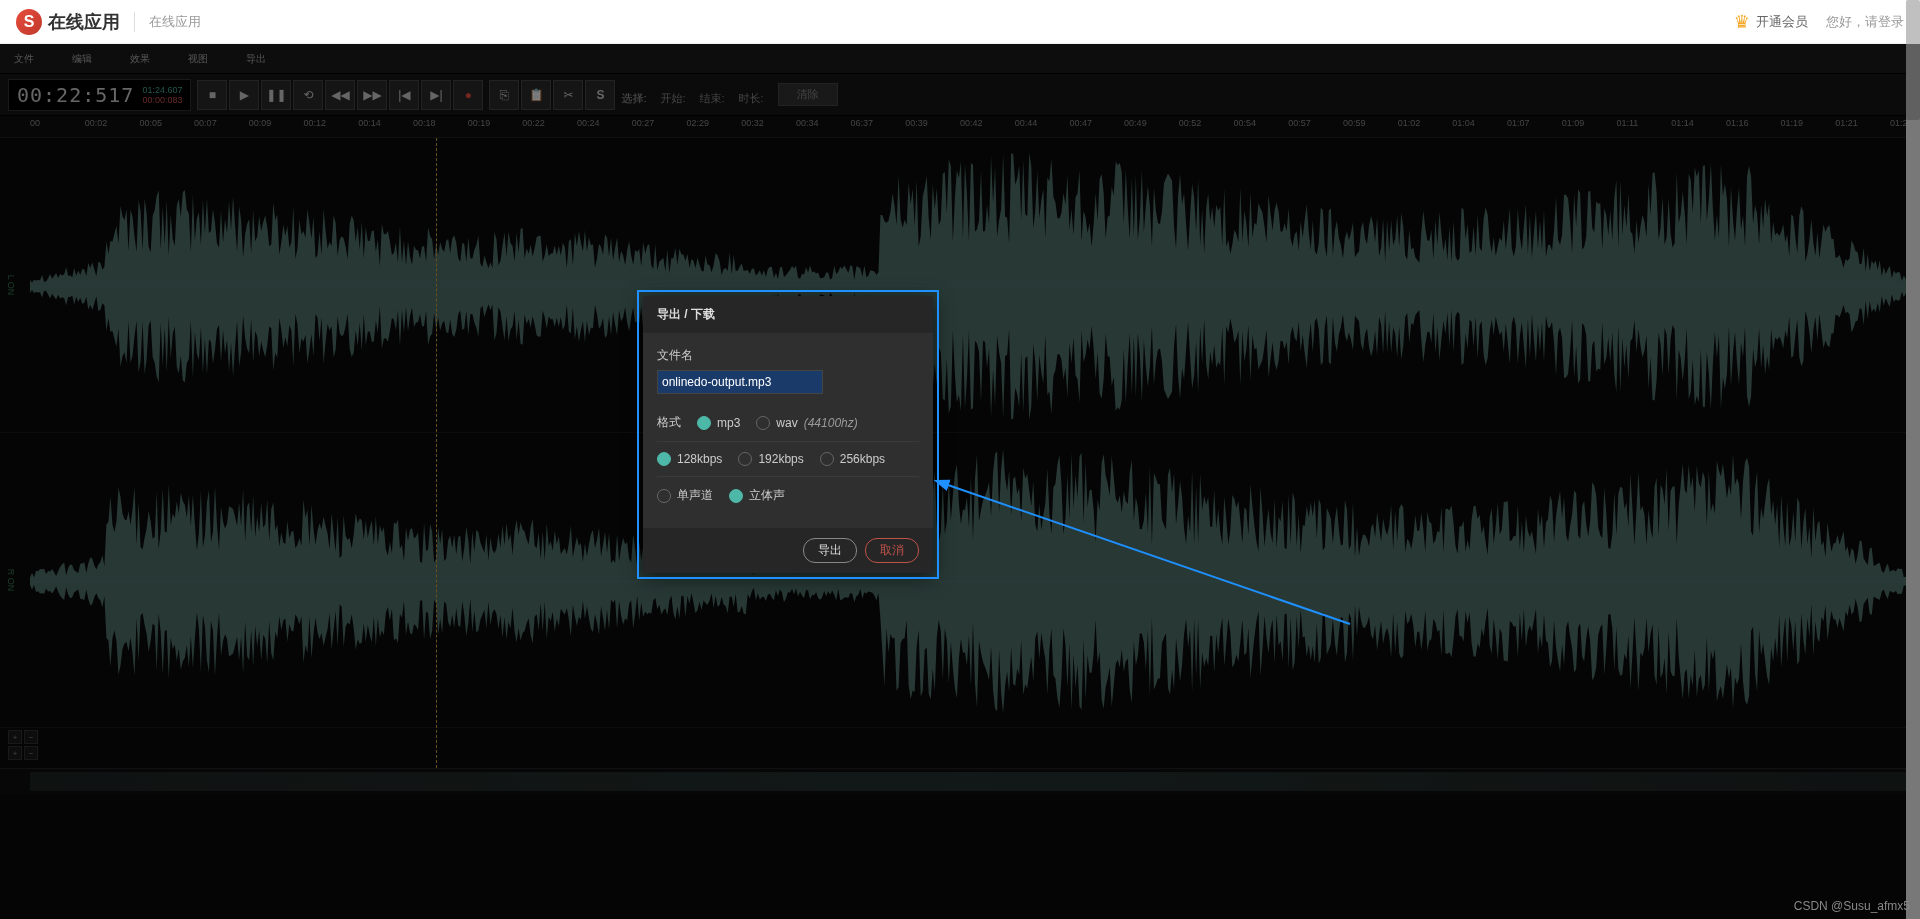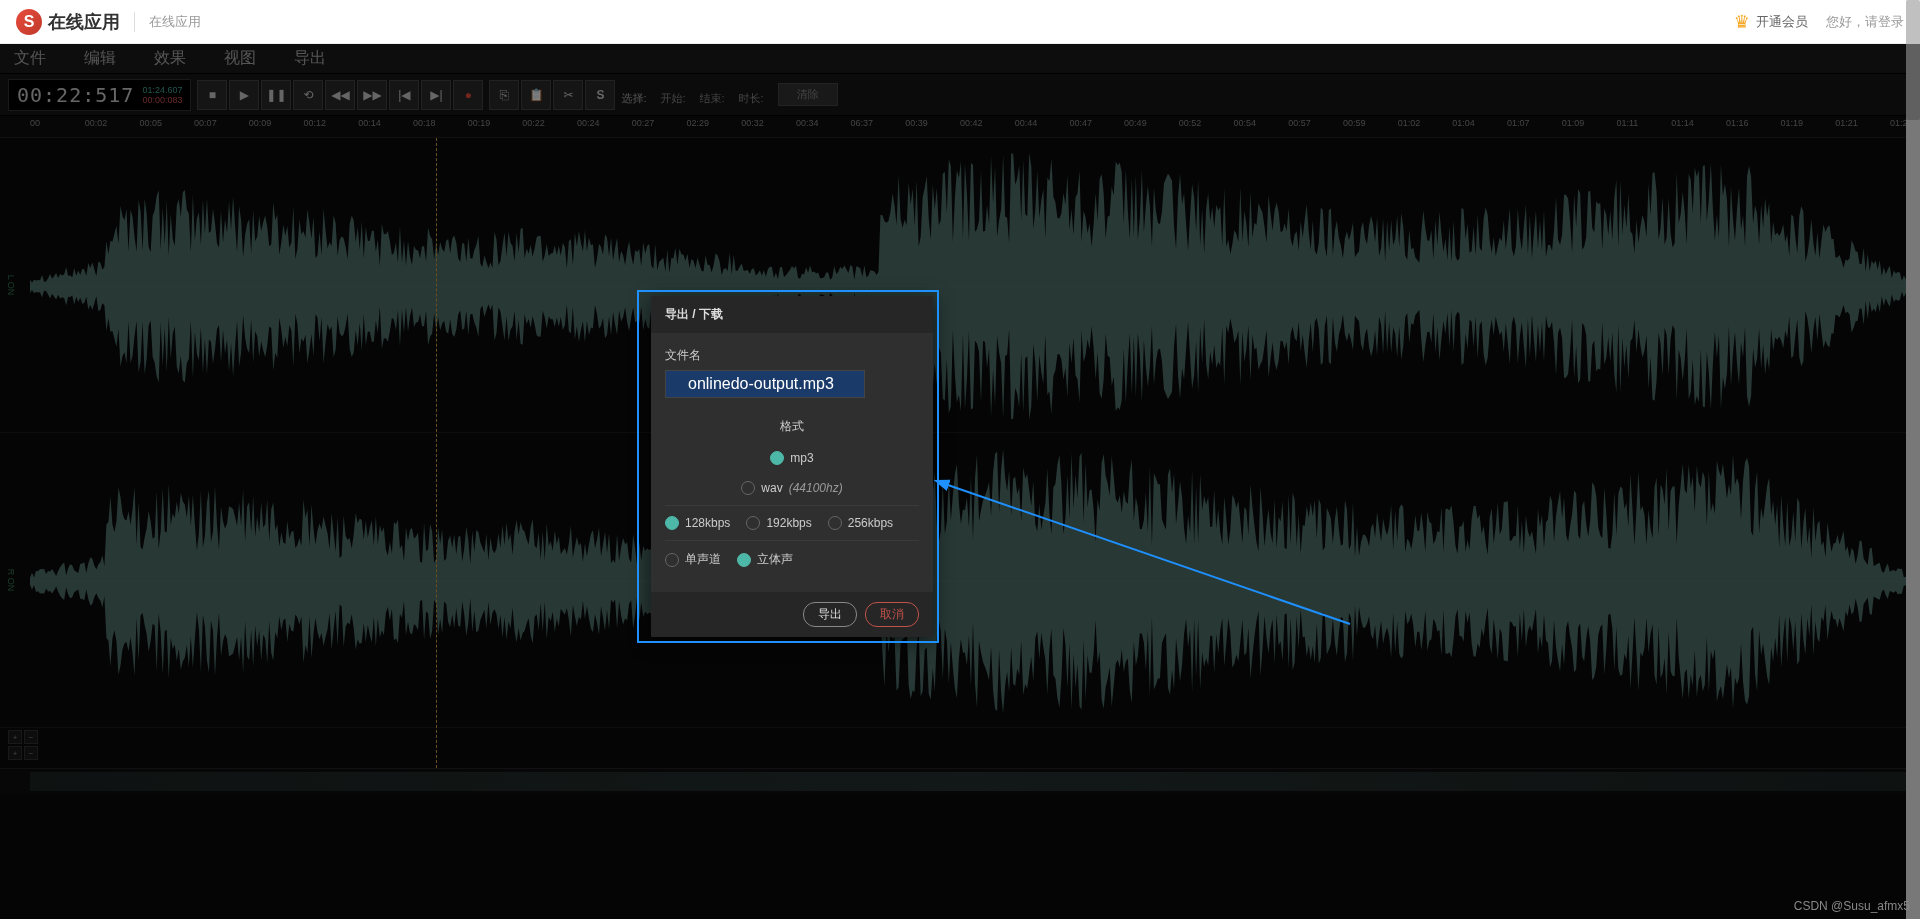--- a/index.html
+++ b/index.html
@@ -16,21 +16,21 @@
 .vip { display: flex; align-items: center; gap: 6px; color: #666; font-size: 13px; cursor: pointer; }
 .vip-icon { color: #f5a623; font-size: 18px; }
 .login-text { color: #999; font-size: 13px; cursor: pointer; }
 
 
 .app { background: #0a0a0a; height: 875px; position: relative; }
 .dim-overlay { position: absolute; inset: 0; background: rgba(0,0,0,0.5); z-index: 5; pointer-events: none; }
 
 
 .menu-bar { height: 30px; background: #1a1a1a; display: flex; align-items: center; padding: 0 14px; gap: 38px; border-bottom: 1px solid #000; }
-.menu-item { color: #aaa; font-size: 16px; cursor: pointer; }
+.menu-item { color: #aaa; font-size: 10px; cursor: pointer; }
 
 
 .toolbar { height: 42px; background: #161616; display: flex; align-items: center; padding: 0 8px; gap: 6px; border-bottom: 1px solid #000; }
 .time-display { background: #000; border: 1px solid #333; padding: 3px 8px; display: flex; align-items: center; gap: 8px; }
 .time-main { color: #ccc; font-family: monospace; font-size: 20px; letter-spacing: 1px; }
 .time-sub { display: flex; flex-direction: column; font-size: 9px; font-family: monospace; }
 .time-total { color: #4a9; }
 .time-elapsed { color: #c55; }
 .btn-group { display: flex; gap: 2px; }
 .tb-btn { width: 30px; height: 30px; background: #2a2a2a; border: 1px solid #444; display: flex; align-items: center; justify-content: center; color: #ccc; cursor: pointer; font-size: 12px; }
@@ -57,28 +57,28 @@
 .footer-tracks { height: 36px; background: #0a0a0a; padding: 2px 8px; display: flex; flex-direction: column; gap: 2px; }
 .track-toggle { display: flex; gap: 2px; }
 .tiny-box { width: 14px; height: 14px; border: 1px solid #333; background: #1a1a1a; font-size: 8px; color: #888; display: flex; align-items: center; justify-content: center; }
 
 
 .db-scale { height: 30px; background: #0a0a0a; border-top: 1px solid #1a1a1a; display: flex; align-items: center; padding: 0 10px; justify-content: space-between; font-size: 10px; color: #666; }
 
 
 .dialog-wrap { position: absolute; left: 643px; top: 252px; width: 290px; z-index: 10; }
 .dialog-highlight { position: absolute; left: -6px; top: -6px; right: -6px; bottom: -6px; border: 2px solid #1e90ff; pointer-events: none; }
-.dialog { background: #2f2f2f; border-radius: 2px; box-shadow: 0 4px 20px rgba(0,0,0,0.6); overflow: hidden; margin-left: 8px; }
+.dialog { background: #2f2f2f; border-radius: 2px; box-shadow: 0 4px 20px rgba(0,0,0,0.6); overflow: hidden; }
 .dialog-header { padding: 10px 14px; background: #262626; color: #ddd; font-size: 12px; font-weight: bold; }
 .dialog-body { padding: 14px; }
 .form-label { color: #ccc; font-size: 12px; margin-bottom: 6px; display: block; }
-.form-input { width: 200px; background: #1a1a1a; border: 1px solid #444; color: #fff; padding: 4px 22px; font-size: 16px; }
+.form-input { width: 166px; background: #1a1a1a; border: 1px solid #444; color: #fff; padding: 4px 4px; font-size: 12px; }
 .form-input.selected { background: #1a3a6a; }
 .form-row { display: flex; align-items: center; gap: 16px; padding: 10px 0; border-top: 1px solid #3a3a3a; flex-wrap: wrap; }
-.form-row:first-of-type { border-top: none; flex-direction: column; }
+.form-row:first-of-type { border-top: none; }
 .radio { display: flex; align-items: center; gap: 6px; cursor: pointer; font-size: 12px; color: #ccc; }
 .radio-dot { width: 14px; height: 14px; border-radius: 50%; border: 1px solid #666; position: relative; flex-shrink: 0; }
 .radio-dot.checked { background: #4db8a8; border-color: #4db8a8; }
 .radio.disabled { color: #666; }
 .radio-italic { font-style: italic; color: #999; }
 .dialog-footer { padding: 10px 14px; display: flex; justify-content: flex-end; gap: 8px; background: #262626; }
 .dlg-btn { padding: 3px 14px; border-radius: 12px; font-size: 12px; cursor: pointer; background: transparent; }
 .dlg-btn.primary { border: 1px solid #888; color: #ddd; }
 .dlg-btn.cancel { border: 1px solid #c0524a; color: #c0524a; }
 

